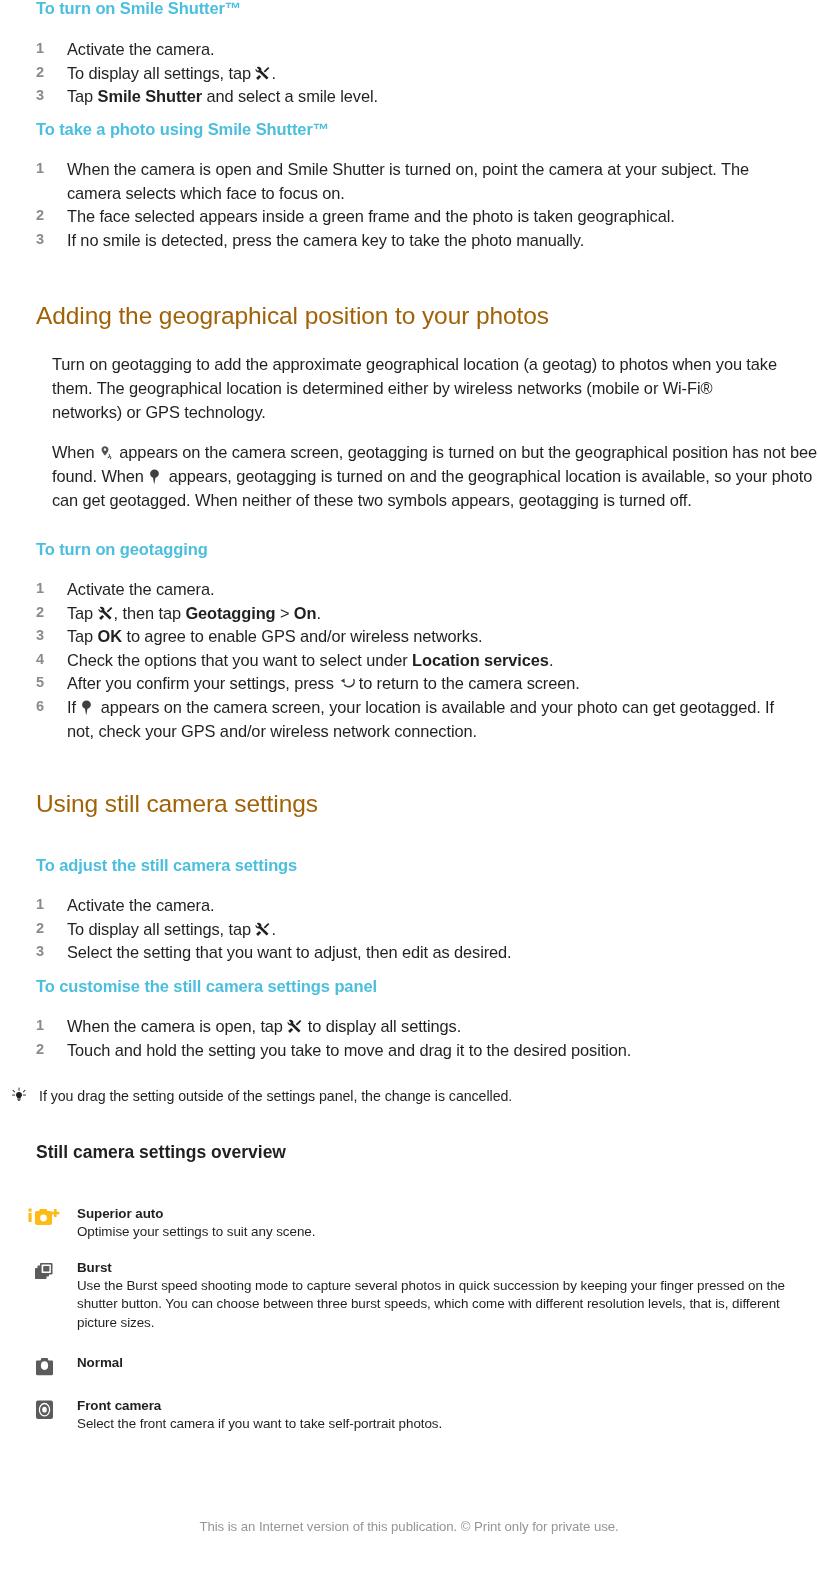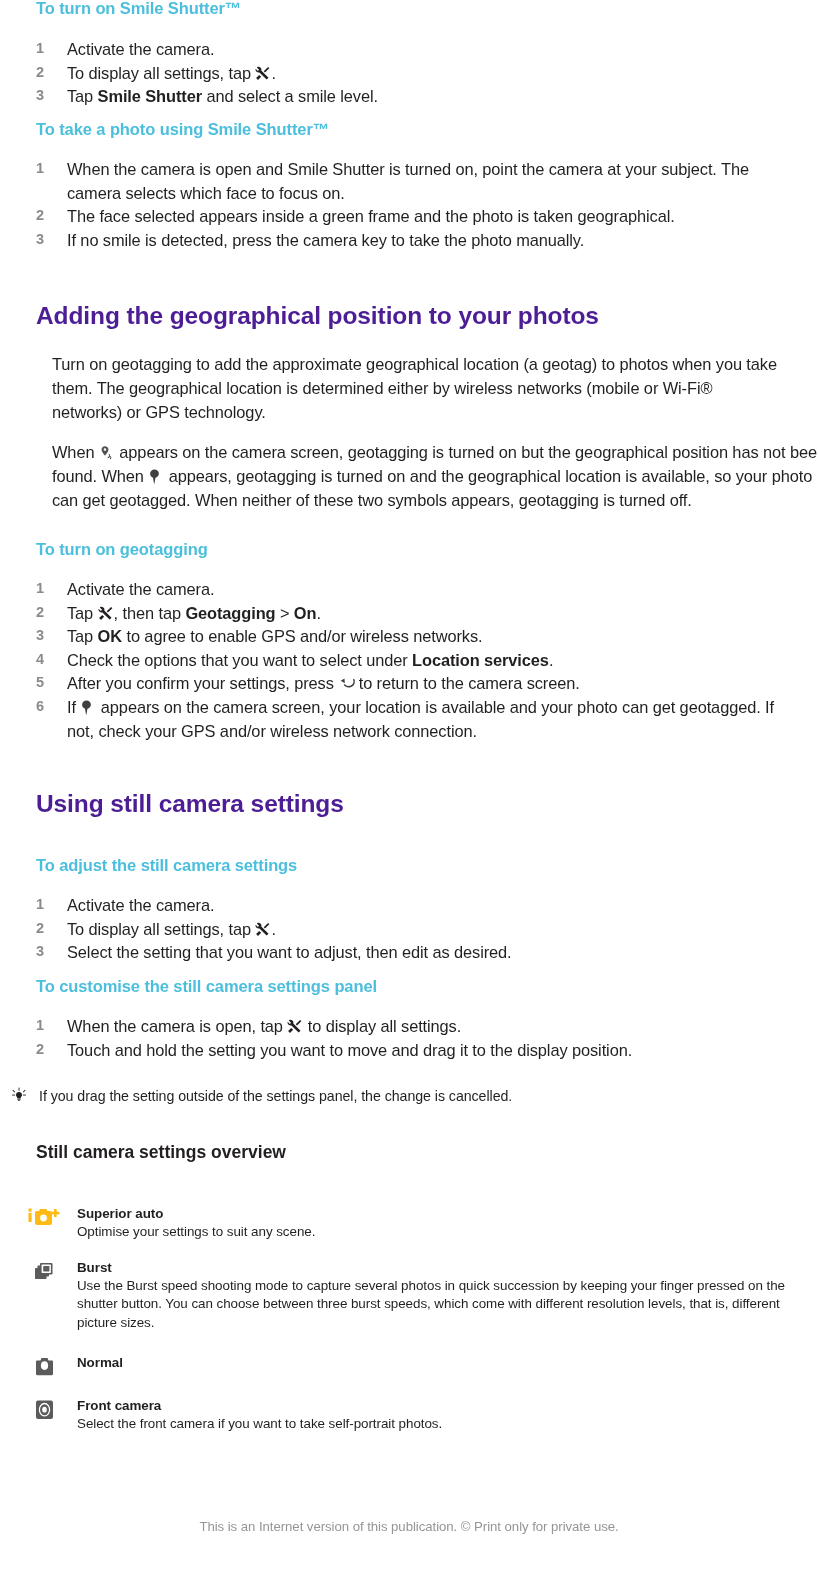--- a/index.html
+++ b/index.html
@@ -17,23 +17,23 @@
   }
   .page {
     position: relative;
     width: 706px;
     height: 1590px;
     box-sizing: border-box;
   }
 
   
   .h1 {
-    color: #4c1d95;
+    color: #a16207;
     font-size: 24.5px;
-    font-weight: bold;
+    font-weight: normal;
     letter-spacing: -0.1px;
     margin: 0;
     line-height: 1.12;
   }
   .h2 {
     color: #231f20;
     font-size: 17.5px;
     font-weight: bold;
     margin: 0;
     line-height: 1.12;
@@ -258,21 +258,21 @@
     <ol class="steps" style="margin-top:19px;">
         <li>When the camera is open, tap <span class="iico">
     <svg width="15" height="15" viewBox="0 0 16 16">
       <g fill="#231f20">
         <path d="M2.0 1.6 L4.3 3.9 L3.0 5.2 L0.7 2.9 C0.4 4.1 0.8 5.4 1.8 6.2 C2.6 6.9 3.7 7.1 4.7 6.8 L12.4 14.5 L14.4 12.5 L6.7 4.8 C7.0 3.8 6.8 2.7 6.0 1.9 C5.2 1.0 3.9 0.6 2.7 0.9 Z"></path>
         <path d="M14.0 1.0 L9.3 5.7 L10.6 7.0 L15.3 2.3 Z"></path>
         <path d="M4.5 9.5 L1.2 12.8 L3.2 14.8 L6.5 11.5 Z"></path>
       </g>
     </svg>
   </span> to display all settings.</li>
-        <li>Touch and hold the setting you want to move and drag it to the display position.</li>
+        <li>Touch and hold the setting you take to move and drag it to the desired position.</li>
       </ol>
   </div>
 
   <div class="abs tip" style="left:10px; top:1087px; width:760px;">
     <span class="iico" style="width:18px;height:18px;vertical-align:0;flex:0 0 18px;">
       <svg width="18" height="18" viewBox="0 0 18 18">
         <g fill="#231f20">
           <path d="M9 5.1c-1.7 0-3 1.3-3 2.9 0 1 .5 1.8 1.2 2.3v1.1h3.6v-1.1c.7-.5 1.2-1.3 1.2-2.3 0-1.6-1.3-2.9-3-2.9z"></path>
           <rect x="7.4" y="11.9" width="3.2" height=".8"></rect>
           <rect x="7.9" y="13.1" width="2.2" height=".7"></rect>

